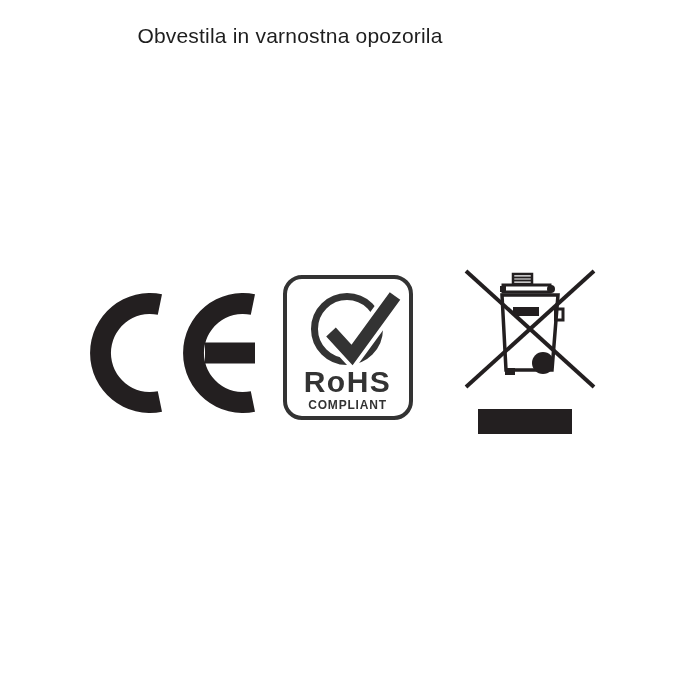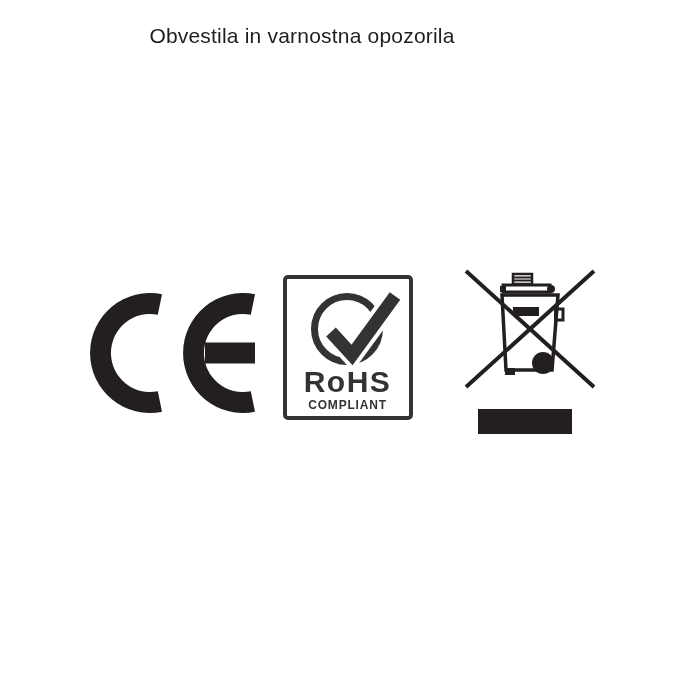--- a/index.html
+++ b/index.html
@@ -19,34 +19,33 @@
     position: absolute;
     top: 24px;
     left: 0;
     width: 580px;
     margin: 0;
     text-align: center;
     font-size: 21px;
     font-weight: 400;
     color: #1e1e1e;
     letter-spacing: 0.2px;
-    padding-left: 12px;
   }
   .marks-row { position: absolute; left: 0; top: 0; width: 700px; height: 700px; }
   .ce-mark { position: absolute; left: 90px; top: 293px; }
   .weee-mark { position: absolute; left: 464px; top: 268px; }
   .rohs-badge {
     position: absolute;
     left: 283px;
     top: 275px;
     width: 130px;
     height: 145px;
     box-sizing: border-box;
     border: 4.5px solid #333333;
-    border-radius: 5px;
+    border-radius: 19px;
     background: #ffffff;
   }
   .rohs-check-svg { position: absolute; left: 0; top: 0; }
   .rohs-title {
     position: absolute;
     top: 88px;
     left: 0;
     width: 121px;
     text-align: center;
     font-size: 30px;

